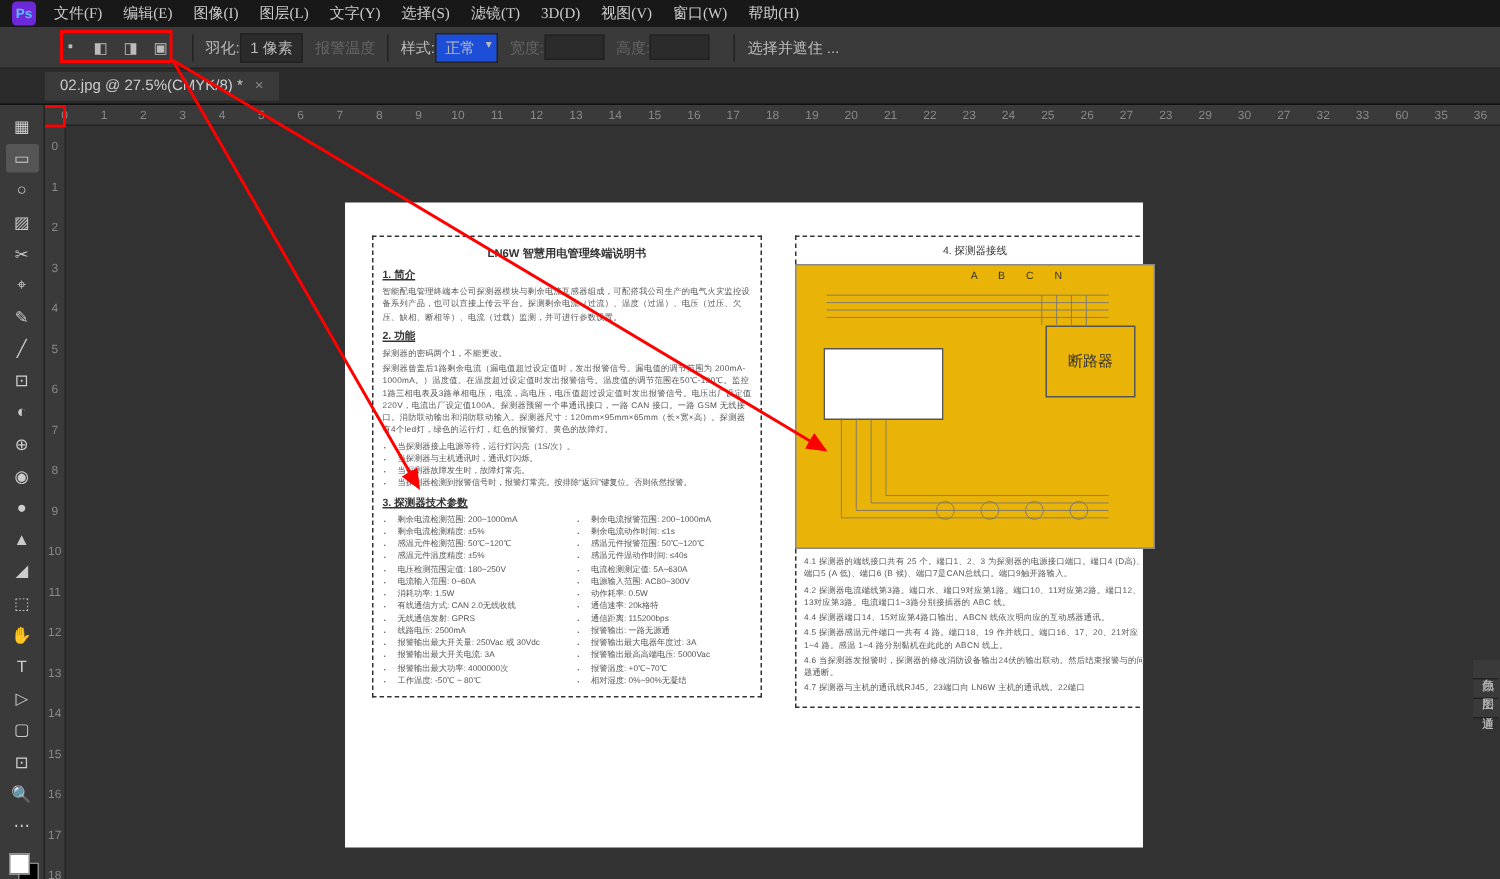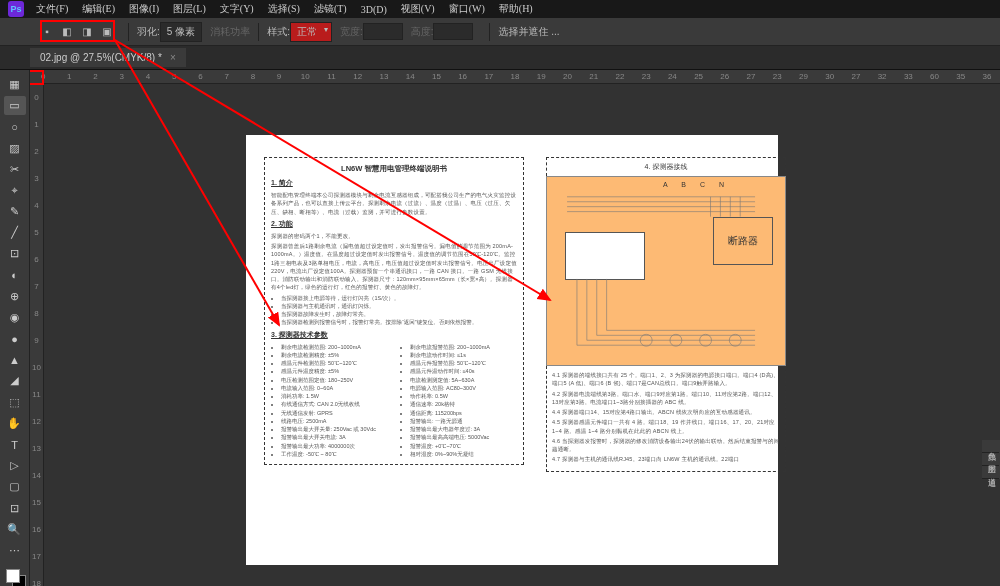--- a/index.html
+++ b/index.html
@@ -7,54 +7,54 @@
 
 .menubar { height: 18px; background: #181818; display: flex; align-items: center; padding-left: 8px; color: #ccc; font-size: 10px; }
 .menubar .logo { width: 16px; height: 16px; background: #6d28d9; border-radius: 3px; margin-right: 12px; display: flex; align-items: center; justify-content: center; color: #5ebfff; font-size: 9px; font-weight: bold; }
 .menubar .mi { margin-right: 14px; cursor: pointer; font-family: Liberation Serif, serif; }
 
 .optbar { height: 28px; background: #3a3a3a; display: flex; align-items: center; padding-left: 40px; color: #bbb; font-size: 10px; border-bottom: 1px solid #222; position: relative; }
 .optbar .redbox { position: absolute; left: 40px; top: 2px; width: 75px; height: 22px; border: 2px solid #ff0000; }
 .optbar .glyph { width: 14px; height: 14px; margin-right: 6px; display: inline-flex; align-items: center; justify-content: center; }
 .optbar .sep { width: 1px; height: 18px; background: #222; margin: 0 8px; }
 .optbar .field { background: #2b2b2b; padding: 2px 6px; border: 1px solid #222; margin-right: 8px; min-width: 40px; }
-.optbar .sel { background: #b91c1c; padding: 2px 14px 2px 6px; border: 1px solid #222; margin-right: 8px; position: relative; }
+.optbar .sel { background: #1d4ed8; padding: 2px 14px 2px 6px; border: 1px solid #222; margin-right: 8px; position: relative; }
 .optbar .sel::after { content: "▾"; position: absolute; right: 3px; top: 2px; font-size: 8px; }
 
 .tabbar { height: 24px; background: #2b2b2b; display: flex; align-items: center; padding-left: 30px; color: #ccc; font-size: 10px; border-bottom: 1px solid #111; }
 .tab { padding: 4px 10px; background: #3a3a3a; display: flex; align-items: center; }
 .tab .x { margin-left: 8px; color: #888; }
 
 .ruler-h { position: absolute; left: 30px; right: 0; top: 70px; height: 14px; background: #3a3a3a; border-bottom: 1px solid #222; color: #888; font-size: 8px; display: flex; align-items: center; overflow: hidden; }
 .ruler-h span { display: inline-block; width: 27px; text-align: center; }
 .ruler-v { position: absolute; left: 30px; top: 84px; bottom: 0; width: 14px; background: #3a3a3a; border-right: 1px solid #222; color: #888; font-size: 8px; }
 .ruler-v span { display: block; height: 27px; writing-mode: horizontal-tb; text-align: center; line-height: 27px; }
 
 .ruler-red { position: absolute; border: 2px solid #ff0000; }
 
 .toolbar { position: absolute; left: 0; top: 70px; bottom: 0; width: 30px; background: #3a3a3a; border-right: 1px solid #222; display: flex; flex-direction: column; align-items: center; padding-top: 4px; }
 .tool { width: 22px; height: 22px; margin: 1px 0; display: flex; align-items: center; justify-content: center; color: #ccc; font-size: 11px; border-radius: 2px; }
 .tool.sel { background: #555; }
 .toolbar .swatch-wrap { margin-top: 6px; position: relative; width: 22px; height: 22px; }
 .swatch-fg { position: absolute; width: 14px; height: 14px; background: #fff; border: 1px solid #888; left: 2px; top: 2px; }
 .swatch-bg { position: absolute; width: 14px; height: 14px; background: #000; border: 1px solid #888; left: 8px; top: 8px; }
 
-.canvas { position: absolute; left: 246px; top: 135px; width: 532px; height: 430px; background: #fff; }
+.canvas { position: absolute; left: 230px; top: 135px; width: 532px; height: 430px; background: #fff; }
 .doc { position: absolute; inset: 0; padding: 14px; font-size: 6px; color: #333; }
 .doc .col1 { position: absolute; left: 18px; top: 22px; width: 260px; border: 1px dashed #333; padding: 6px; }
 .doc h3 { font-size: 7.5px; text-align: center; margin-bottom: 4px; }
 .doc h4 { font-size: 7px; text-decoration: underline; margin: 3px 0; }
 .doc p { font-size: 5.5px; line-height: 1.5; color: #555; margin-bottom: 2px; letter-spacing: 0.2px; }
 .doc ul { list-style: disc; padding-left: 10px; }
 .doc ul li { font-size: 5.5px; line-height: 1.5; color: #555; }
 .doc .params { display: flex; gap: 12px; }
 .doc .params ul { flex: 1; }
 .doc .col2 { position: absolute; left: 300px; top: 22px; width: 240px; }
 .doc .col2 .hbox { border: 1px dashed #333; border-bottom: none; padding: 4px; text-align: center; font-size: 7px; }
-.doc .diagram { height: 190px; border: 1px solid #888; position: relative; background: #fdba74; }
+.doc .diagram { height: 190px; border: 1px solid #888; position: relative; background: #eab308; }
 .doc .diagram .lbl { position: absolute; font-size: 7px; }
 .doc .notesbox { border: 1px dashed #333; border-top: none; padding: 5px; }
 
 .arrow-line { position: absolute; stroke: #ff0000; stroke-width: 2; fill: none; }
 .arrow-head { fill: #ff0000; }
 
 .panel-stub { position: absolute; right: 0; top: 440px; background: #3a3a3a; color: #bbb; font-size: 8px; width: 18px; }
 .panel-stub div { padding: 6px 3px; writing-mode: vertical-rl; border-bottom: 1px solid #222; }
 </style>
 </head>
@@ -76,22 +76,22 @@
 </div>
 
 <div class="optbar">
   <div class="redbox"></div>
   <span class="glyph">▪</span>
   <span class="glyph">◧</span>
   <span class="glyph">◨</span>
   <span class="glyph">▣</span>
   <span class="sep"></span>
   <span>羽化:</span>
-  <span class="field">5 像素</span>
-  <span style="color:#666">消耗功率</span>
+  <span class="field">1 像素</span>
+  <span style="color:#666">报警温度</span>
   <span class="sep"></span>
   <span>样式:</span>
   <span class="sel">正常</span>
   <span style="color:#666">宽度:</span>
   <span class="field" style="color:#444">&nbsp;</span>
   <span style="color:#666">高度:</span>
   <span class="field" style="color:#444">&nbsp;</span>
   <span class="sep"></span>
   <span>选择并遮住 ...</span>
 </div>

